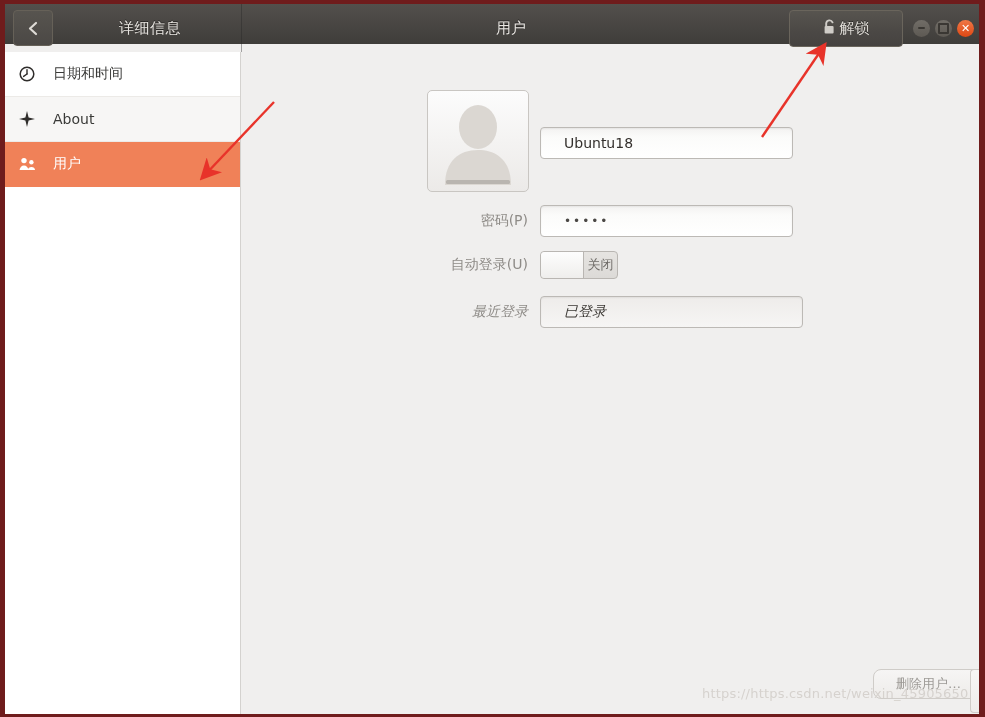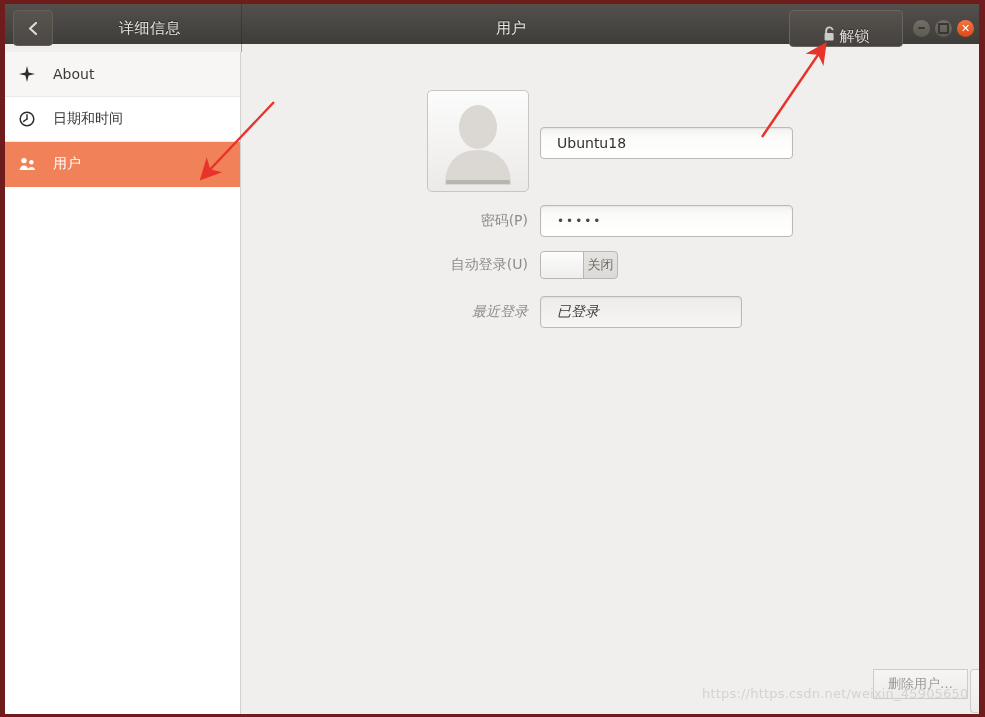--- a/index.html
+++ b/index.html
@@ -53,21 +53,21 @@
     position:absolute; left:236px; top:0; width:540px; height:48px;
     display:flex; align-items:center; justify-content:center;
     color:#e9e6e2; font-size:15px;
     text-shadow:0 -1px 0 rgba(0,0,0,.5);
   }
 
   .unlockbtn {
     position:absolute; left:784px; top:6px; width:114px; height:37px;
     background:linear-gradient(to bottom,#57544f,#4b4845 60%,#454240);
     border:1px solid #6a655c; border-radius:4px;
-    display:flex; align-items:flex-end; justify-content:center; gap:4px;
+    display:flex; align-items:center; justify-content:center; gap:4px;
     cursor:pointer;
   }
   .unlockbtn .lbl { color:#dedbd6; font-size:15px; text-shadow:0 -1px 0 rgba(0,0,0,.5); }
 
   .wincontrols {
     position:absolute; left:908px; top:0; height:48px;
     display:flex; align-items:center; gap:5px;
   }
   .wc { width:17px; height:17px; border-radius:50%; display:flex; align-items:center; justify-content:center; cursor:pointer; }
   .wc-min  { background:linear-gradient(to bottom,#716d67,#5d5953); }
@@ -111,21 +111,21 @@
   }
 
   .field-row { position:absolute; display:flex; align-items:center; }
   .field-label {
     font-size:14px; color:#8e8b87; text-align:right;
     width:118px; padding-right:12px;
   }
   .txtbox {
     height:32px; border:1px solid #bcb9b5; border-radius:4px;
     background:linear-gradient(to bottom,#f3f2f1,#fbfbfa 30%,#ffffff);
-    display:flex; align-items:center; padding:0 16px;
+    display:flex; align-items:center; padding:0 23px;
     font-size:14px; color:#34302d;
     box-shadow:inset 0 1px 2px rgba(0,0,0,.06);
   }
   .txtbox.readonly { background:linear-gradient(to bottom,#eeecea,#f6f5f4); color:#3a3733; }
   .dots { letter-spacing:2px; font-size:12px; color:#4a4744; }
 
   .toggle {
     display:flex; align-items:center;
     border:1px solid #b9b6b2; border-radius:4px; height:28px;
     background:linear-gradient(to bottom,#e6e4e1,#dcdad7);
@@ -134,22 +134,22 @@
   .toggle .knob {
     width:43px; height:26px;
     background:linear-gradient(to bottom,#fdfdfd,#efeeec);
     border-right:1px solid #b9b6b2; border-radius:3px 0 0 3px;
   }
   .toggle .state {
     flex:1; text-align:center; font-size:13px; color:#6f6c68;
   }
 
   .delbtn {
-    position:absolute; left:632px; top:617px; width:95px; height:30px;
-    border:1px solid #cfccc8; border-radius:0;
+    position:absolute; left:632px; top:617px; width:111px; height:30px;
+    border:1px solid #cfccc8; border-radius:8px;
     background:linear-gradient(to bottom,#f6f5f4,#eeecea);
     display:flex; align-items:center; justify-content:center;
     font-size:13px; color:#9d9a96; cursor:default;
   }
   .delbtn2 {
     position:absolute; left:729px; top:617px; width:34px; height:44px;
     border:1px solid #cfccc8; border-radius:4px 0 0 4px;
     border-right:none;
     background:linear-gradient(to bottom,#f7f6f5,#efedeb);
   }
@@ -201,39 +201,39 @@
     <div class="wincontrols">
       <div class="wc wc-min"></div>
       <div class="wc wc-max"></div>
       <div class="wc wc-close">
         <span class="x">✕</span>
       </div>
     </div>
   </div>
 
   <div class="sidebar">
-
-    <div class="sb-item first">
-      <span class="sb-icon">
-        <svg width="16" height="16" viewBox="0 0 16 16">
-          <path d="M8 0 L9.6 6.4 L16 8 L9.6 9.6 L8 16 L6.4 9.6 L0 8 L6.4 6.4 Z" fill="#2f2d2b"></path>
-        </svg>
-      </span>
-      <span class="sb-label">About</span>
-    </div>
 
     <div class="sb-item">
       <span class="sb-icon">
         <svg width="16" height="16" viewBox="0 0 16 16">
           <circle cx="8" cy="8" r="6.8" fill="none" stroke="#2f2d2b" stroke-width="1.5"></circle>
           <line x1="8" y1="8" x2="8" y2="3.8" stroke="#2f2d2b" stroke-width="1.4" stroke-linecap="round"></line>
           <line x1="8" y1="8" x2="4.6" y2="10.4" stroke="#2f2d2b" stroke-width="1.4" stroke-linecap="round"></line>
         </svg>
       </span>
       <span class="sb-label">日期和时间</span>
+    </div>
+
+    <div class="sb-item first">
+      <span class="sb-icon">
+        <svg width="16" height="16" viewBox="0 0 16 16">
+          <path d="M8 0 L9.6 6.4 L16 8 L9.6 9.6 L8 16 L6.4 9.6 L0 8 L6.4 6.4 Z" fill="#2f2d2b"></path>
+        </svg>
+      </span>
+      <span class="sb-label">About</span>
     </div>
 
     <div class="sb-item active">
       <span class="sb-icon">
         <svg width="18" height="14" viewBox="0 0 18 14">
           <circle cx="5" cy="3.6" r="2.7" fill="#ffffff"></circle>
           <path d="M0.6 13 a4.4 4.4 0 0 1 8.8 0 Z" fill="#ffffff"></path>
           <circle cx="12.4" cy="5.2" r="2.2" fill="#ffffff"></circle>
           <path d="M8.8 13 a3.7 3.7 0 0 1 7.3 0 Z" fill="#ffffff"></path>
         </svg>
@@ -274,21 +274,21 @@
 
     <div class="field-row" style="left:181px; top:153px;">
       <div class="field-label">密码(P)</div>
       <div class="txtbox" style="width:253px;">
         <span class="dots">•••••</span>
       </div>
     </div>
 
     <div class="field-row" style="left:181px; top:244px;font-style:italic;">
       <div class="field-label">最近登录</div>
-      <div class="txtbox readonly" style="width:202px;">
+      <div class="txtbox readonly" style="width:263px;">
         <span>已登录</span>
       </div>
     </div>
 
     <div class="delbtn">
       <span>删除用户…</span>
     </div>
     <div class="delbtn2"></div>
   </div>
 

